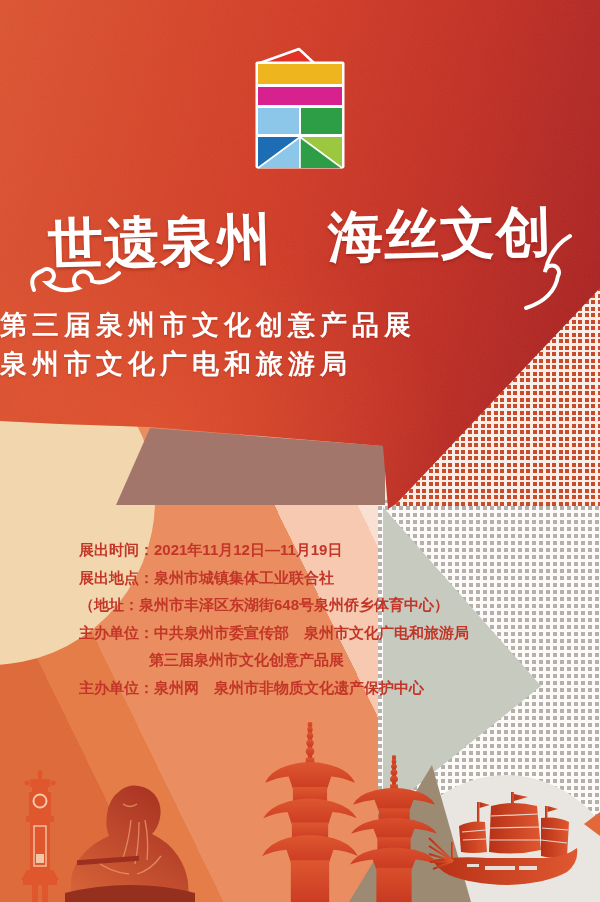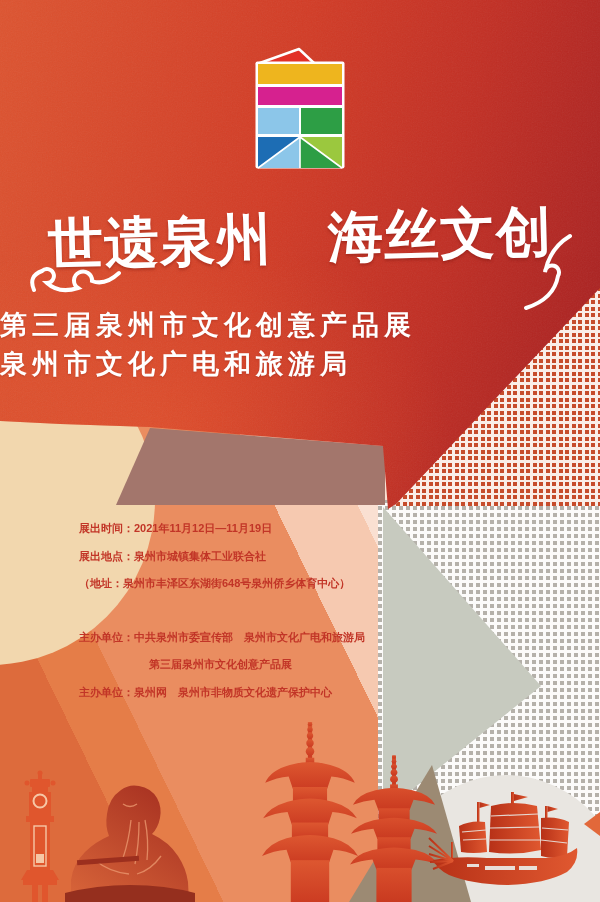--- a/index.html
+++ b/index.html
@@ -57,24 +57,24 @@
   }
   .flourish{position:absolute;}
   .flourish.left{left:26px;top:246px;}
   .flourish.right{left:520px;top:232px;}
   .subtitle{
     position:absolute;left:0;right:0;top:306px;color:#fff;
     font-size:27px;font-weight:bold;letter-spacing:5px;line-height:39px;
     text-shadow:0 1px 2px rgba(110,15,8,.25);
   }
   .info{
-    position:absolute;left:79px;top:515px;color:#c23527;
-    font-size:11px;font-weight:bold;line-height:27.5px;white-space:nowrap;
-  }
-  .info .gap{margin-top:26px;}
+    position:absolute;left:79px;top:536px;color:#c23527;
+    font-size:15px;font-weight:bold;line-height:27.5px;white-space:nowrap;
+  }
+  .info .gap{}
   .info .indent{padding-left:70px;}
   .silhouette{position:absolute;}
 </style>
 </head>
 <body>
 
 <div class="poster">
 
   <div class="layer bands"></div>
   <div class="layer dots-gray"></div>

